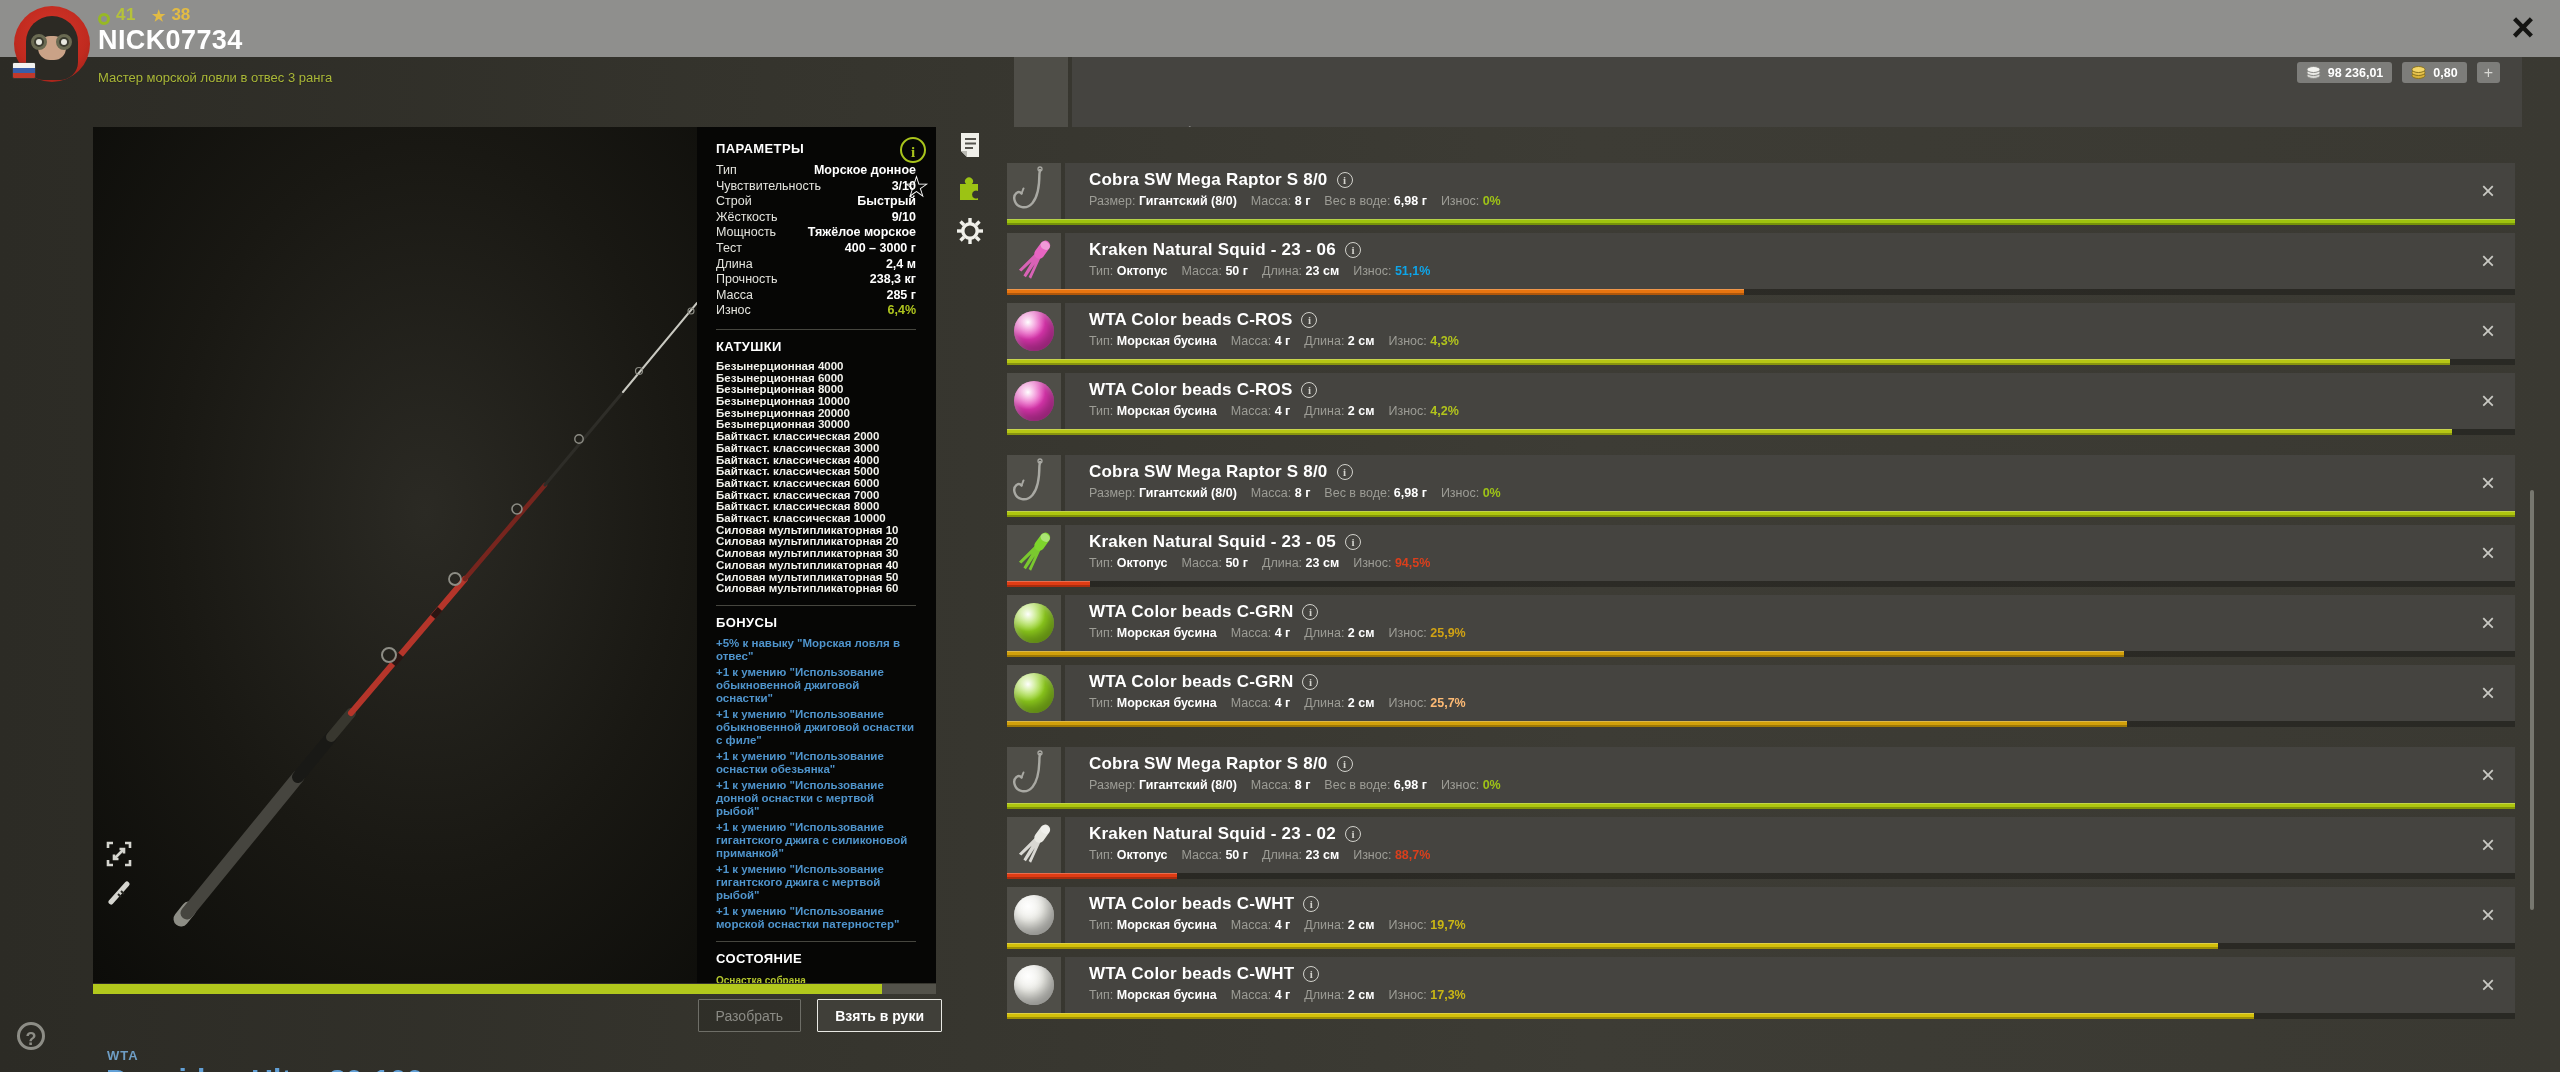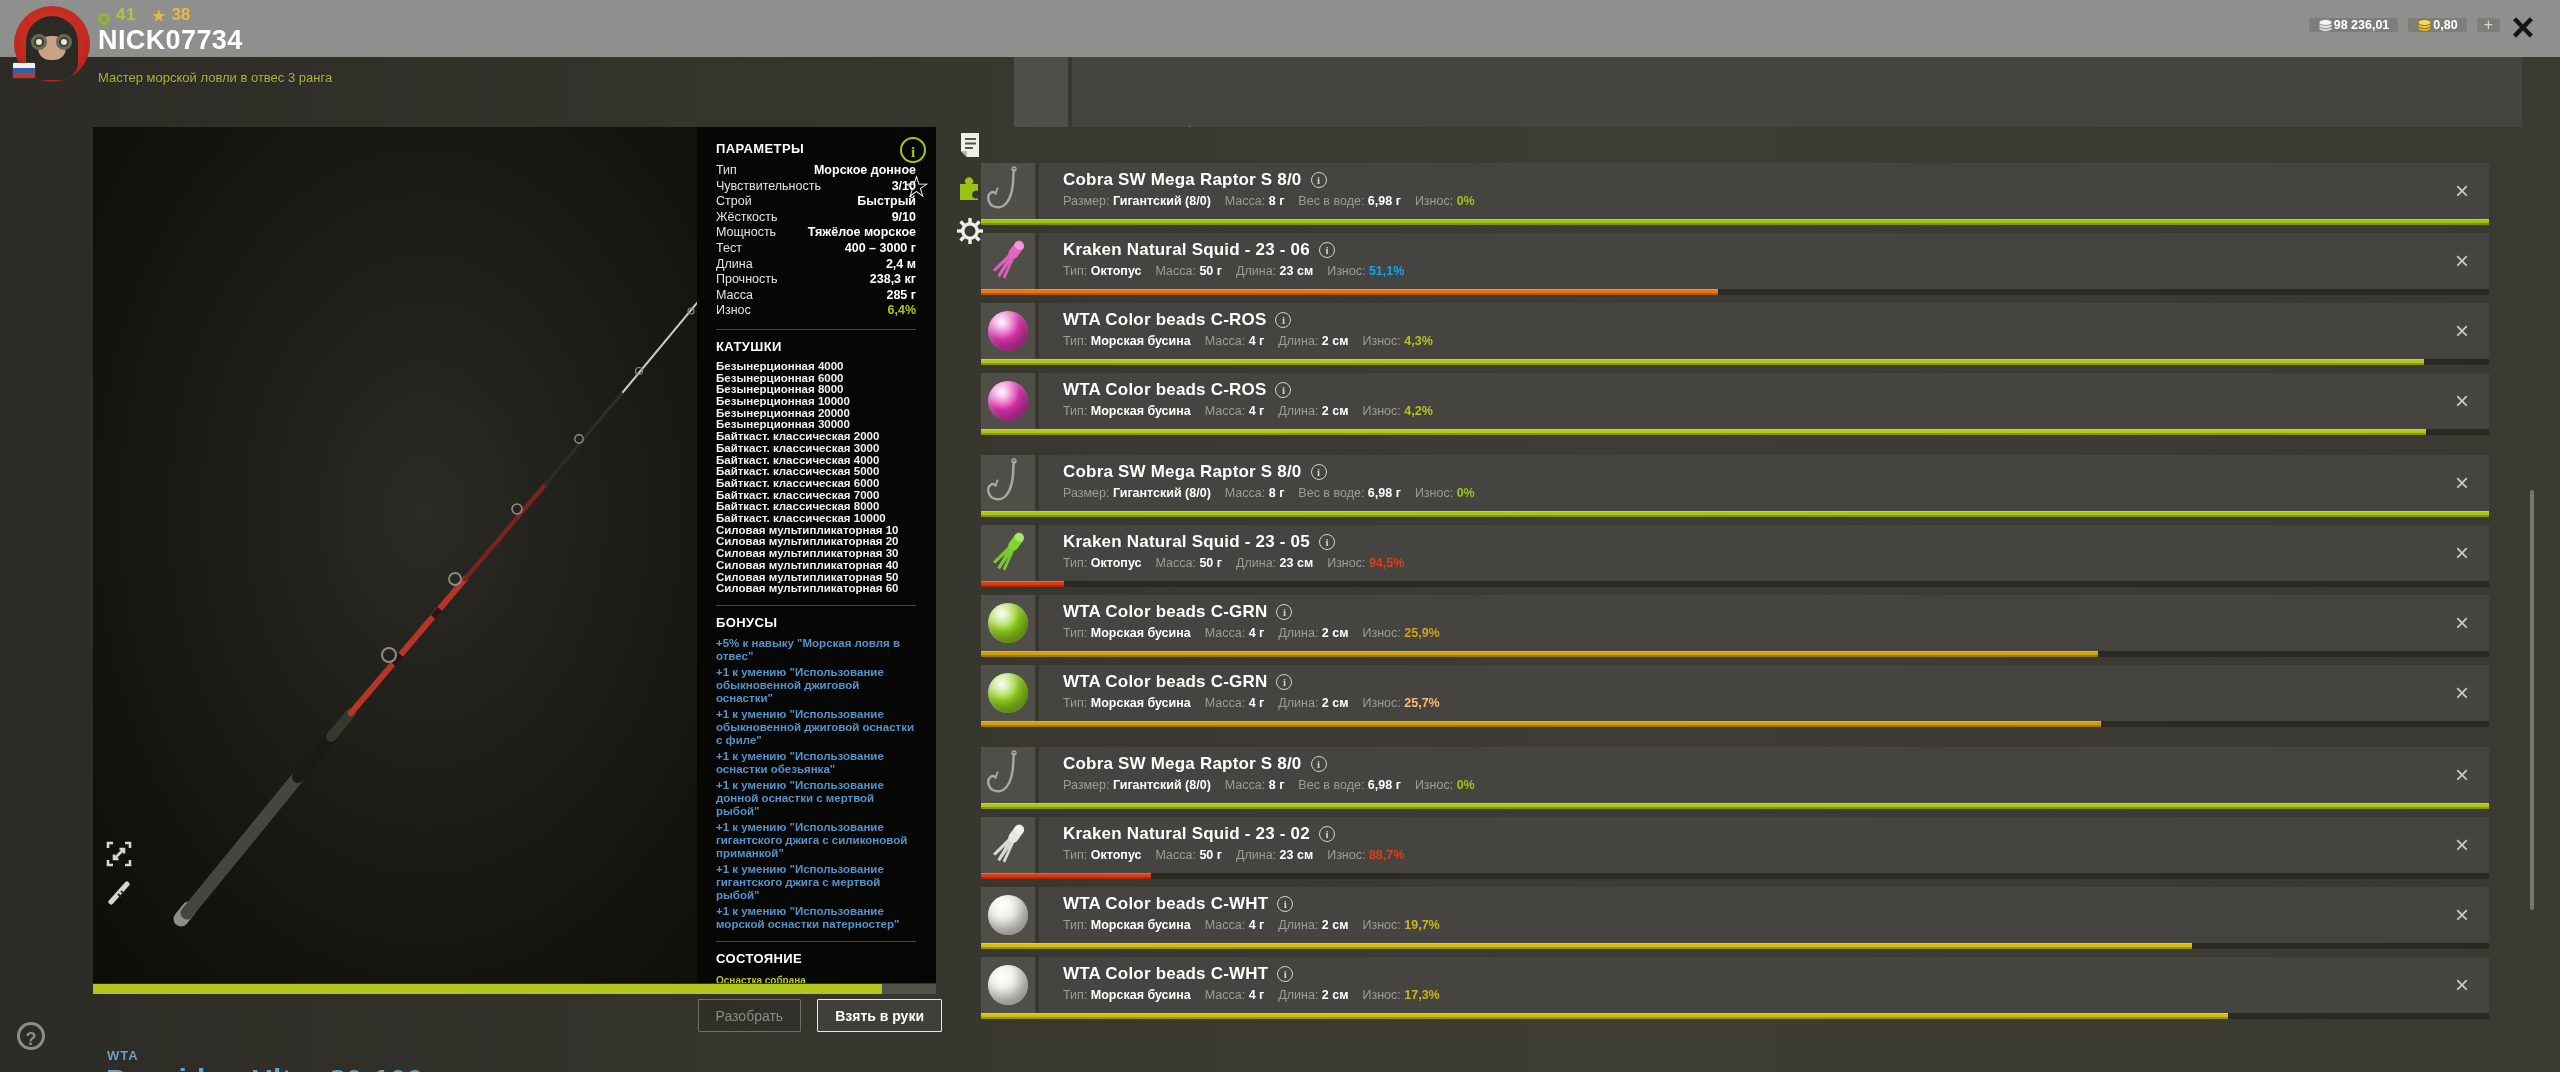--- a/index.html
+++ b/index.html
@@ -20,22 +20,22 @@
   .flag i{display:block;height:5px;}
   .player-block{position:absolute;left:98px;top:5px;z-index:6;}
   .stats{display:flex;align-items:flex-end;gap:6px;font-size:17px;font-weight:bold;}
   .ring-ico{width:12px;height:12px;border-radius:50%;border:3px solid #97b825;box-sizing:border-box;display:inline-block;}
   .lvl{color:#b5c23a;letter-spacing:.5px;}
   .star-ico{color:#e2bb44;font-size:15px;margin-left:10px;}
   .stars{color:#e2bb44;}
   .nickname{color:#fff;font-size:27px;font-weight:600;letter-spacing:.4px;line-height:29px;margin-top:1px;}
   .rank{color:#a9b737;font-size:13px;margin-top:15px;text-shadow:0 1px 1px rgba(0,0,0,.25);}
   .wallet{position:absolute;right:60px;top:18px;display:flex;gap:10px;align-items:center;z-index:6;}
-  .chip{height:14px;background:#7d7d7a;border-radius:3px;display:flex;align-items:center;gap:1px;
-    padding:0 9px;color:#fff;font-size:12.5px;font-weight:bold;}
+  .chip{height:21px;background:#7d7d7a;border-radius:3px;display:flex;align-items:center;gap:7px;
+    padding:0 9px;color:#fff;font-size:12.5px;font-weight:bold;margin-top:44px;}
   .chip.plus{color:#d8d8d4;font-size:16px;padding:0 7px;font-weight:normal;}
   .coin{width:15px;height:13px;display:inline-block;}
   .close-main{position:absolute;right:16px;top:4px;width:42px;height:46px;border:none;background:none;
     color:#141412;font-size:40px;font-weight:bold;line-height:46px;text-align:center;cursor:pointer;z-index:6;padding:0;}
 
   
   .rod-view{position:absolute;left:93px;top:127px;width:604px;height:856px;
     background:radial-gradient(ellipse at 55% 45%,#2b2a24 0%,#191813 55%,#0c0c09 100%);}
   .rod-view svg.rodimg{position:absolute;left:0;top:0;}
   .corner-tools{position:absolute;left:12px;top:713px;display:flex;flex-direction:column;gap:10px;}
@@ -65,21 +65,21 @@
   .btn{height:33px;font-size:14px;font-family:"Liberation Sans",sans-serif;border-radius:1px;cursor:pointer;padding:0 17px;}
   .btn.disabled{color:#8b8b85;background:rgba(0,0,0,.08);border:1px solid #6e6e67;}
   .btn.primary{color:#fff;background:#403f39;border:1px solid #e9e9e4;font-weight:bold;}
 
   
   .mid-tools{position:absolute;left:955px;top:130px;display:flex;flex-direction:column;gap:13px;}
   .mid-tools .mt{width:30px;height:30px;cursor:pointer;}
 
   
   .list-clip{position:absolute;left:1014px;top:57px;width:1508px;height:70px;overflow:hidden;}
-  .list-flow{position:absolute;left:981px;top:163px;width:1508px;}
+  .list-flow{position:absolute;left:1007px;top:163px;width:1508px;}
   .row{position:relative;display:flex;height:56px;margin-bottom:14px;}
   .row.partial{position:absolute;bottom:-42px;left:0;width:1508px;height:112px;margin:0;}
   .icon-box{flex:none;width:54px;background:#4f4e48;position:relative;overflow:hidden;}
   .row-gap{flex:none;width:4px;}
   .row-body{flex:1;background:#454440;position:relative;padding:7px 0 0 24px;box-sizing:border-box;}
   .row.partial .row-body{padding-top:64px;}
   .title-line{display:flex;align-items:center;gap:9px;}
   .row-title{color:#fff;font-size:17px;font-weight:bold;letter-spacing:.2px;}
   .info-badge{width:16px;height:16px;border-radius:50%;border:1.5px solid #d2d2cc;color:#d2d2cc;
     font-size:11px;font-weight:bold;text-align:center;line-height:15px;box-sizing:border-box;

